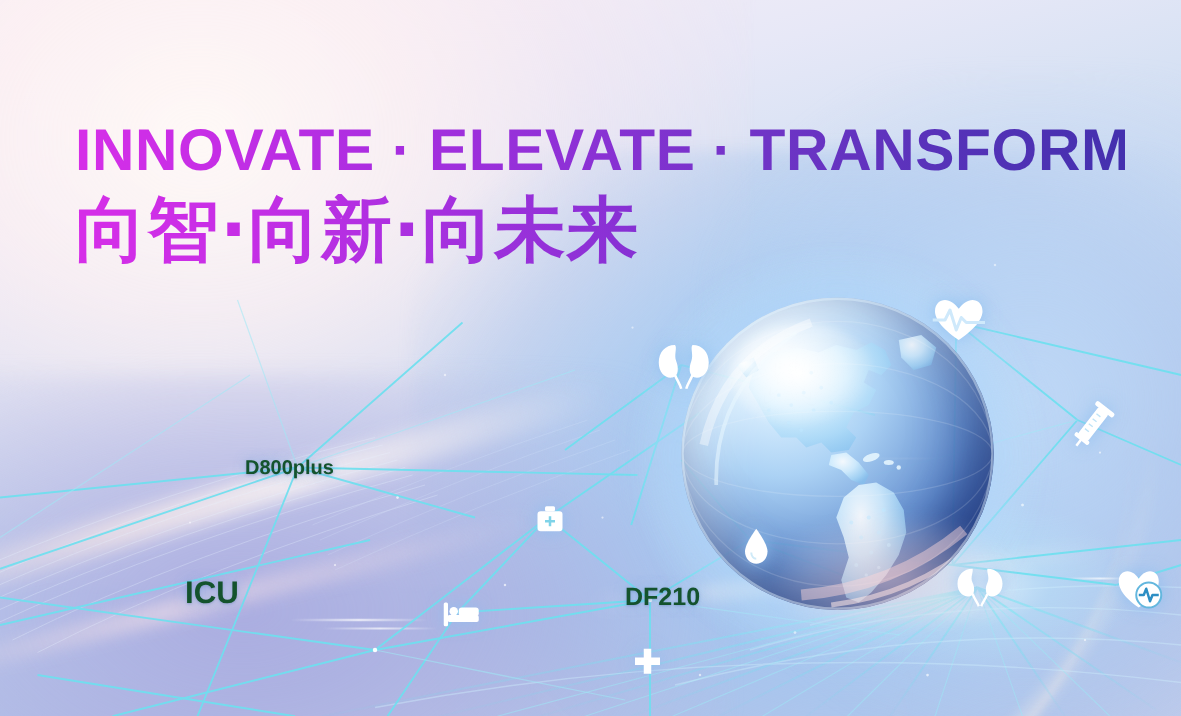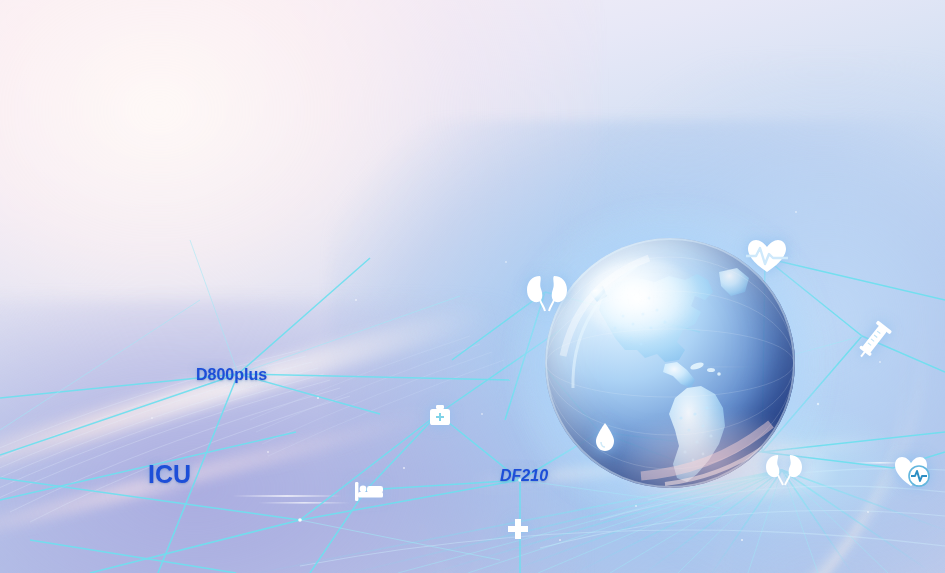--- a/index.html
+++ b/index.html
@@ -276,28 +276,28 @@
       #5131b6 100%);
     -webkit-background-clip: text;
     background-clip: text;
     color: transparent;
     -webkit-text-fill-color: transparent;
   }
 
   
   .tag {
     position: absolute;
-    color: #1d4ed8;
+    color: #14532d;
     font-weight: 700;
     white-space: nowrap;
     text-shadow: 0 0 9px rgba(120,170,230,0.70), 0 1px 2px rgba(60,90,150,0.35);
   }
   .tag-d800 { left: 196px; top: 366px; font-size: 16px; }
   .tag-icu  { left: 148px; top: 460px; font-size: 25px; }
-  .tag-df210{ left: 500px; top: 467px; font-size: 16px; font-style: italic; }
+  .tag-df210{ left: 500px; top: 467px; font-size: 20px; }
 
   
   .icon-node {
     position: absolute;
     filter: drop-shadow(0 0 7px rgba(140,190,240,0.85));
   }
   .icon-node svg { display: block; }
 </style>
 </head>
 <body>
@@ -635,14 +635,18 @@
   <div class="icon-node" style="left:507px; top:518px;">
     <svg width="22" height="22" viewBox="0 0 22 22">
       <path d="M8 1 h6 v7 h7 v6 h-7 v7 h-6 v-7 h-7 v-6 h7 z" fill="#fff"></path>
     </svg>
   </div>
 
   <div class="tag tag-d800">D800plus</div>
   <div class="tag tag-icu">ICU</div>
   <div class="tag tag-df210">DF210</div>
 
+  <div class="headline-block">
+    <div class="line-en">INNOVATE · ELEVATE · TRANSFORM</div>
+    <div class="line-cn">向智·向新·向未来</div>
+  </div>
 
 </div>
 
 </body></html>

